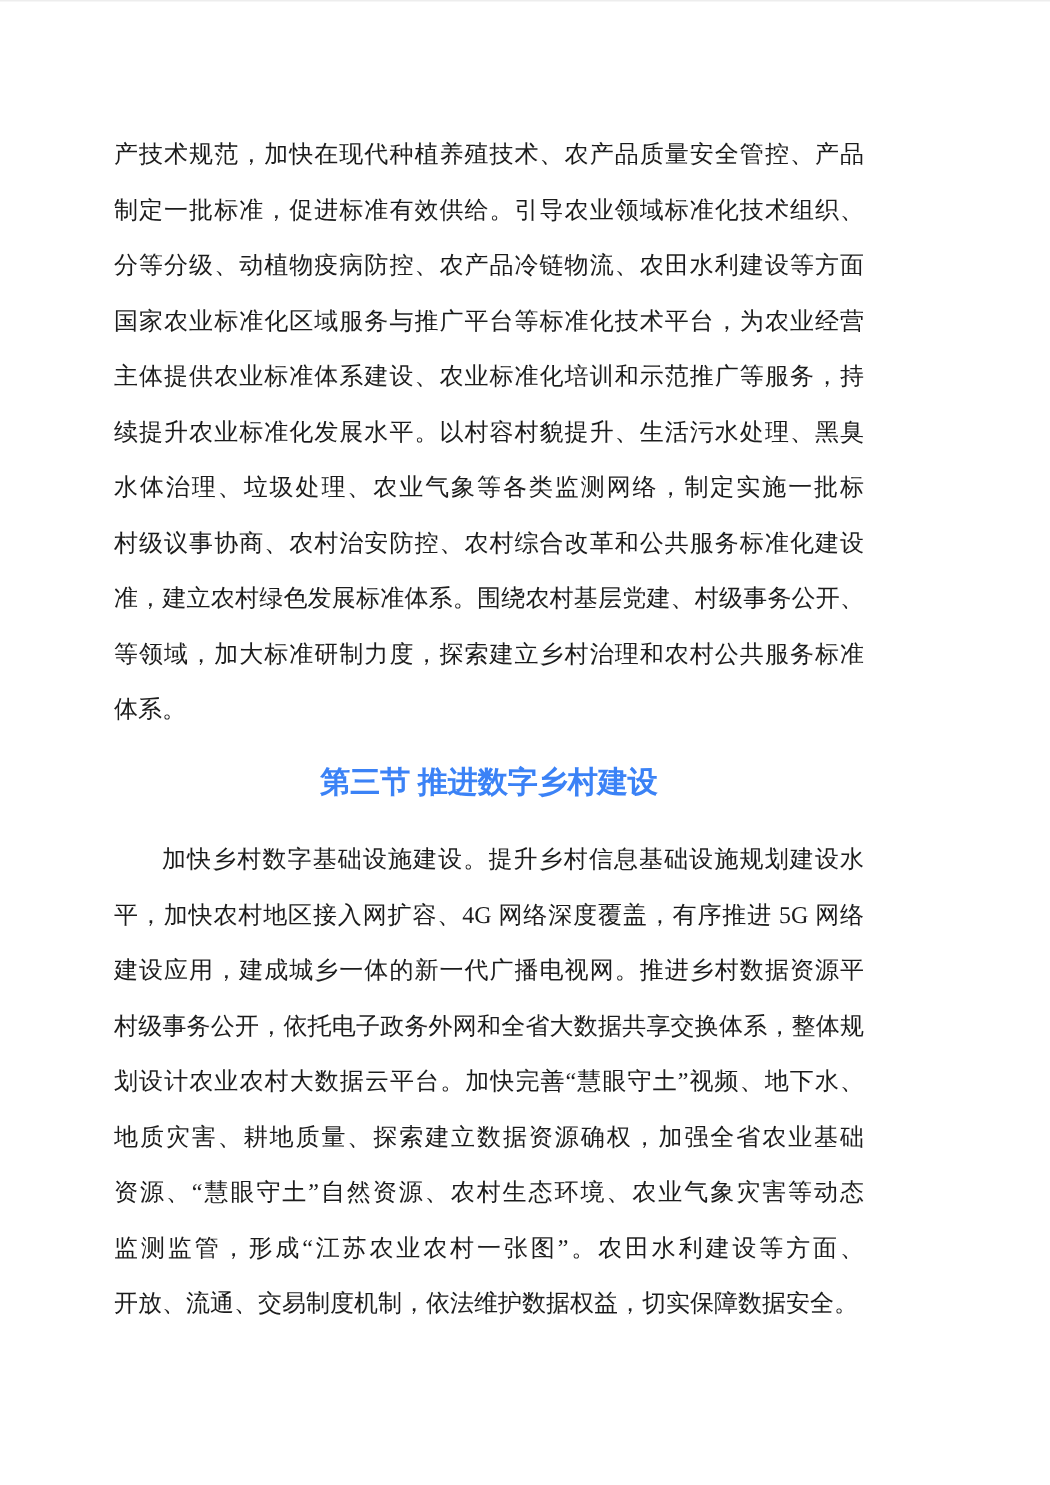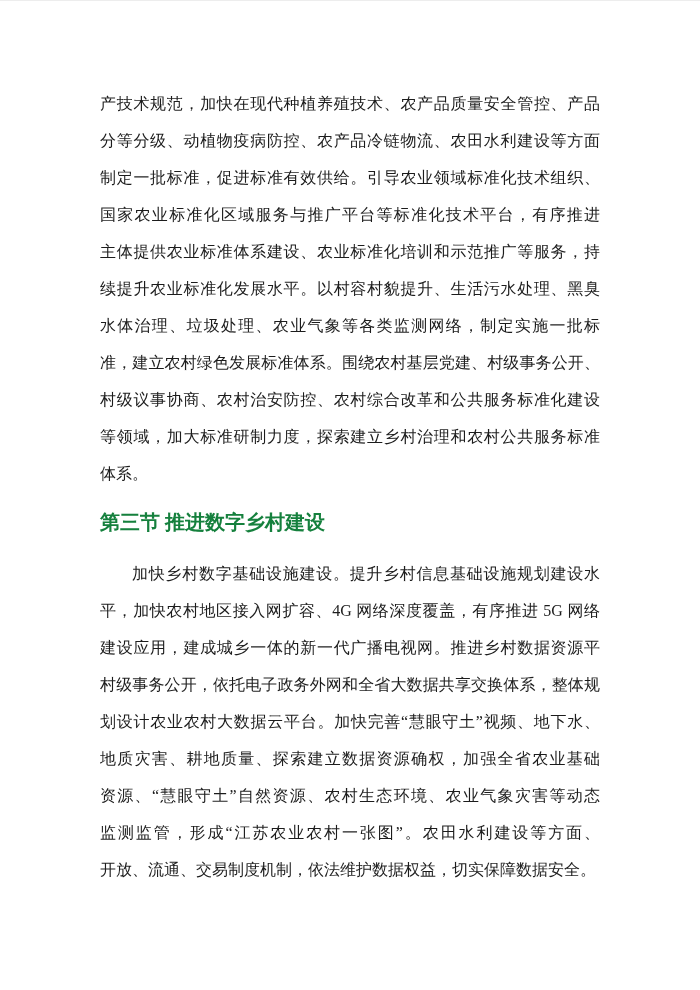--- a/index.html
+++ b/index.html
@@ -12,21 +12,21 @@
     width: 700px;
     height: 990px;
     background: #ffffff;
     box-sizing: border-box;
     border-top: 1px solid #ededed;
     overflow: hidden;
     font-family: "Liberation Serif", "DejaVu Serif", serif;
     color: #1c1c1c;
   }
   .content {
-    padding: 84px 100px 0 100px;
+    padding: 84px 100px 0 76px;
     width: 500px;
   }
   .paragraph {
     width: 500px;
   }
   .line {
     width: 500px;
     height: 37px;
     line-height: 37px;
     font-size: 16px;
@@ -40,43 +40,43 @@
     text-align-last: left;
   }
   .line.indent {
     text-indent: 2em;
   }
   .section-heading {
     width: 500px;
     height: 37px;
     line-height: 37px;
     margin: 12px 0 14px 0;
-    text-align: left;
+    text-align: center;
     font-weight: bold;
     font-size: 20px;
-    color: #15803d;
+    color: #3b82f6;
   }
 </style>
 </head>
 <body>
 
 <div class="page">
   <div class="content">
 
     <div class="paragraph">
 
     <div class="line">产技术规范，加快在现代种植养殖技术、农产品质量安全管控、产品</div>
+        <div class="line">制定一批标准，促进标准有效供给。引导农业领域标准化技术组织、</div>
         <div class="line">分等分级、动植物疫病防控、农产品冷链物流、农田水利建设等方面</div>
-        <div class="line">制定一批标准，促进标准有效供给。引导农业领域标准化技术组织、</div>
-        <div class="line">国家农业标准化区域服务与推广平台等标准化技术平台，有序推进</div>
+        <div class="line">国家农业标准化区域服务与推广平台等标准化技术平台，为农业经营</div>
         <div class="line">主体提供农业标准体系建设、农业标准化培训和示范推广等服务，持</div>
         <div class="line">续提升农业标准化发展水平。以村容村貌提升、生活污水处理、黑臭</div>
         <div class="line">水体治理、垃圾处理、农业气象等各类监测网络，制定实施一批标</div>
+        <div class="line">村级议事协商、农村治安防控、农村综合改革和公共服务标准化建设</div>
         <div class="line">准，建立农村绿色发展标准体系。围绕农村基层党建、村级事务公开、</div>
-        <div class="line">村级议事协商、农村治安防控、农村综合改革和公共服务标准化建设</div>
         <div class="line">等领域，加大标准研制力度，探索建立乡村治理和农村公共服务标准</div>
         <div class="line para-end">体系。</div>
       </div>
 
     <div class="section-heading">第三节 推进数字乡村建设</div>
 
     <div class="paragraph">
 
     <div class="line indent">加快乡村数字基础设施建设。提升乡村信息基础设施规划建设水</div>
         <div class="line">平，加快农村地区接入网扩容、4G 网络深度覆盖，有序推进 5G 网络</div>

